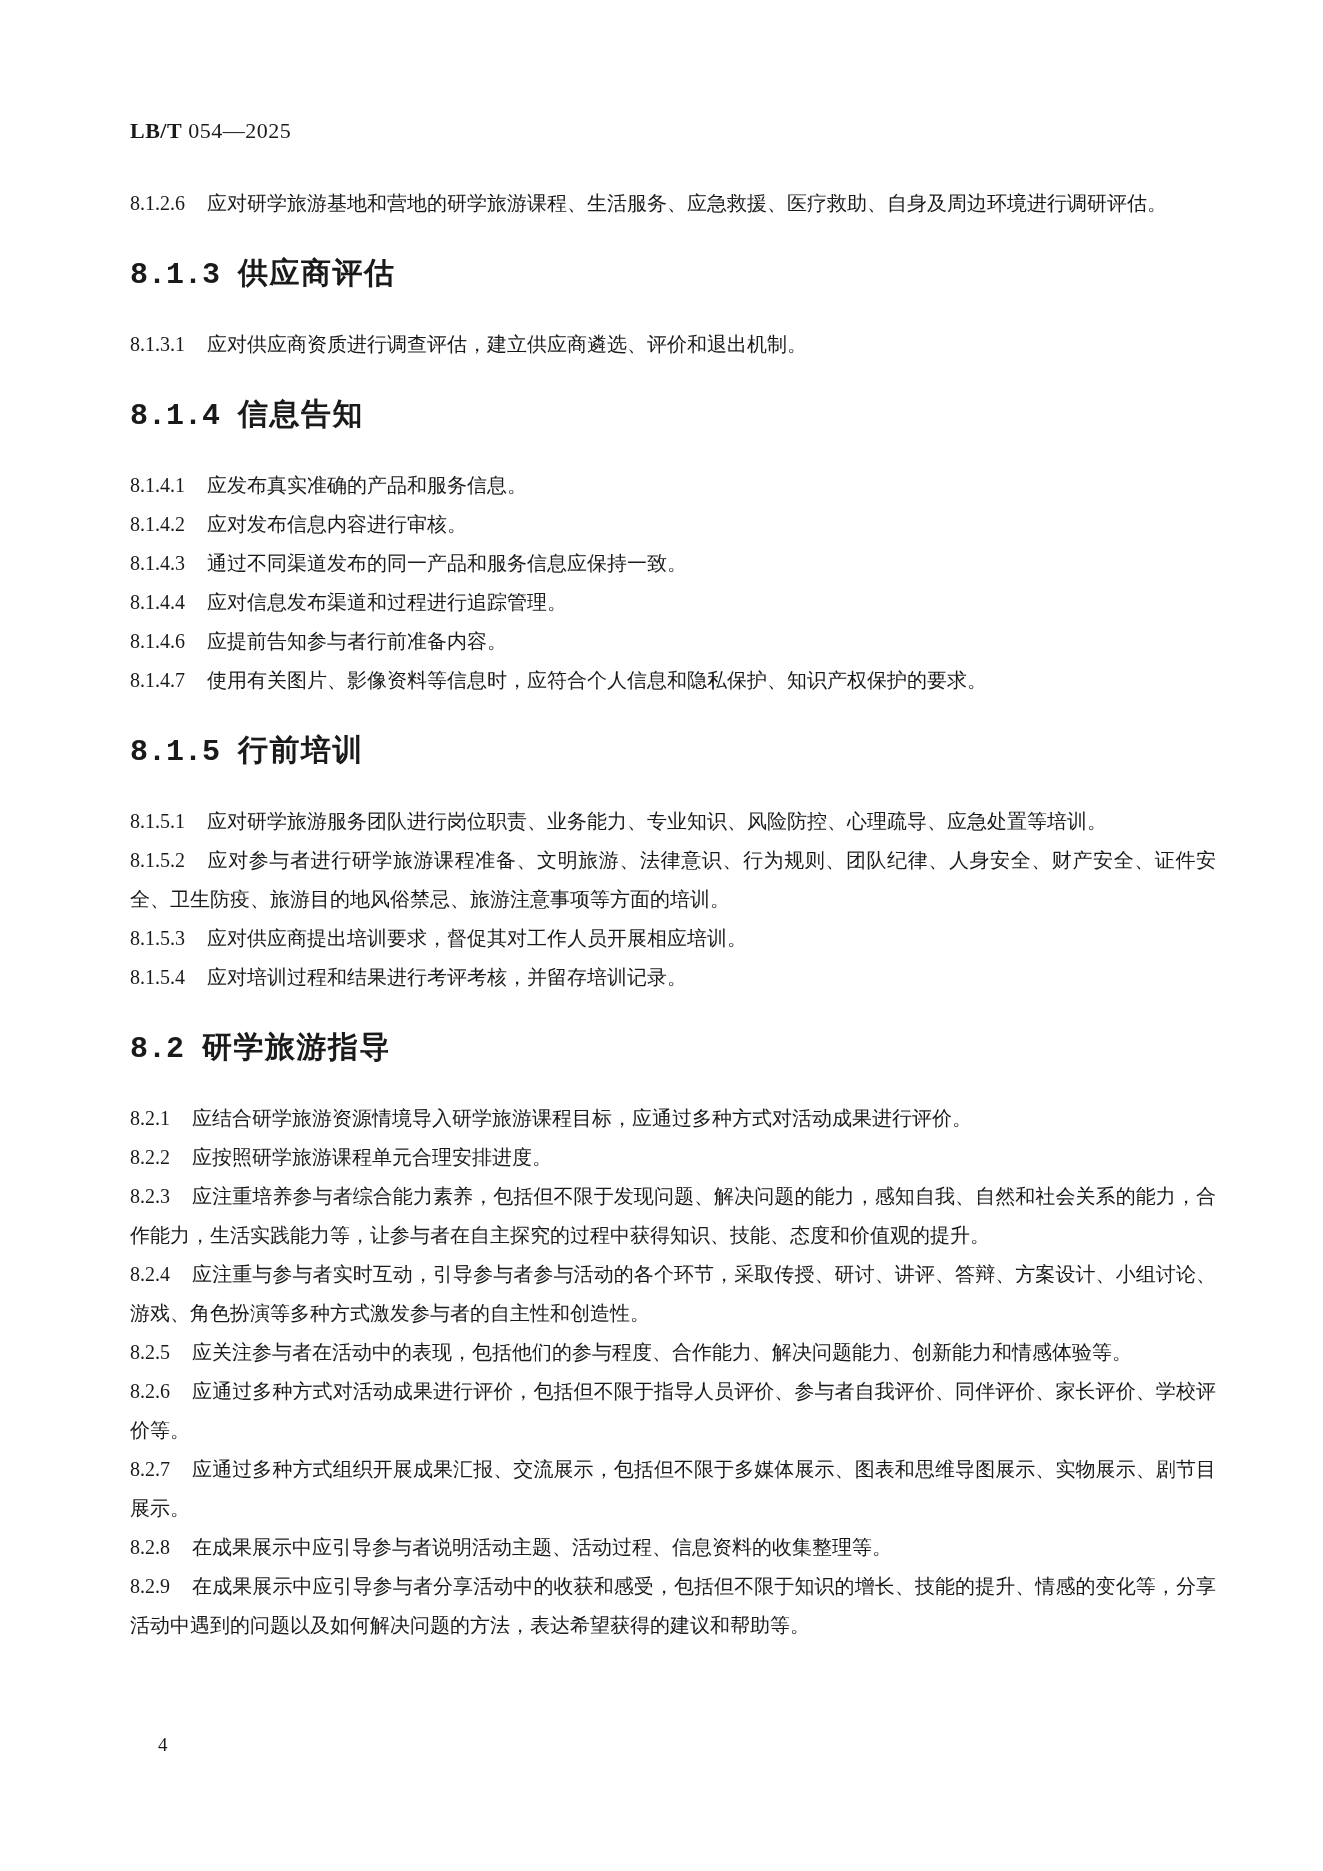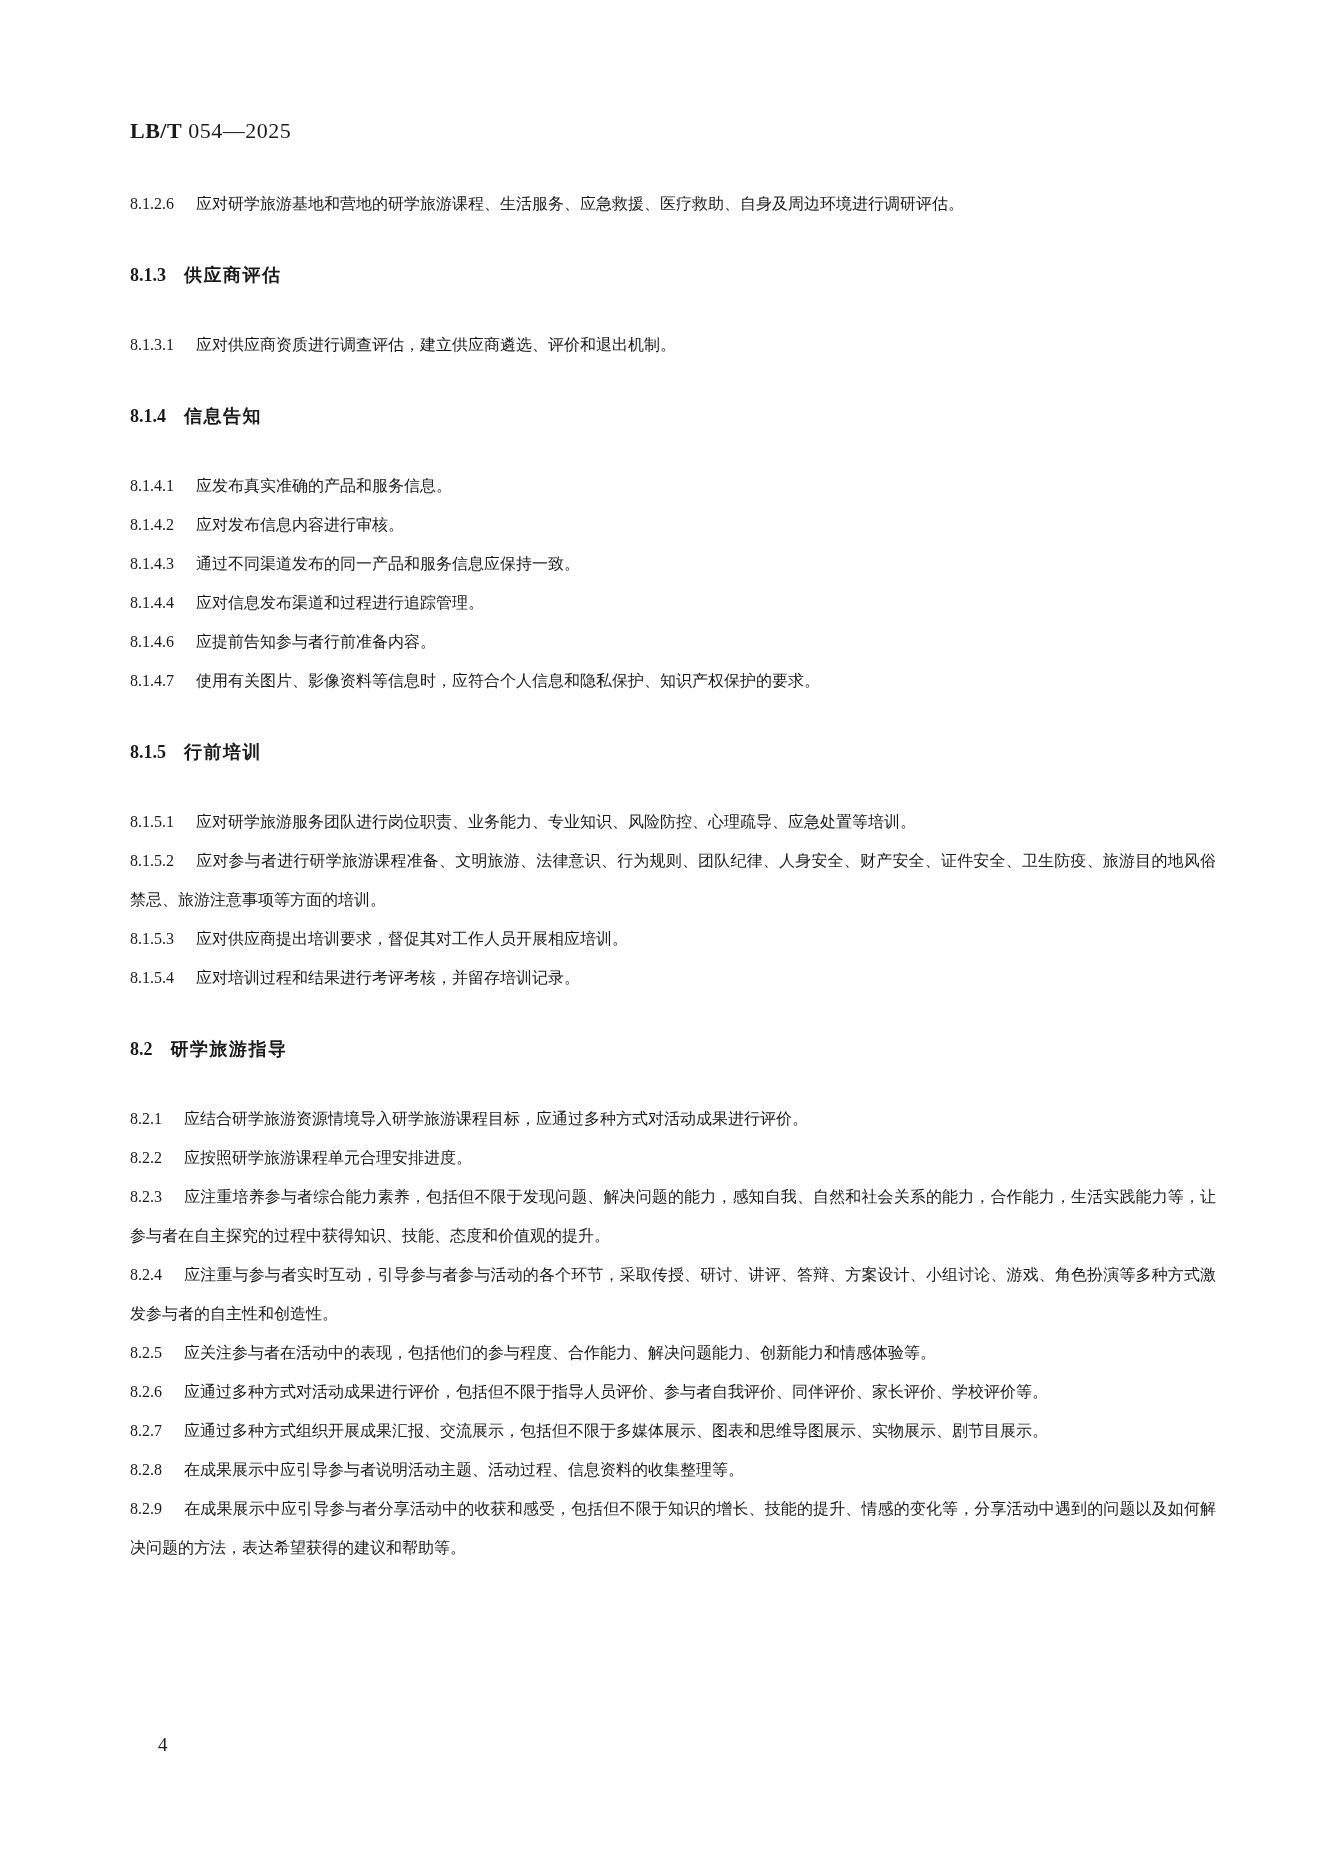--- a/index.html
+++ b/index.html
@@ -43,38 +43,38 @@
   }
   .doc-header .std-prefix {
     font-weight: bold;
   }
   .doc-header .std-number {
     font-weight: normal;
   }
 
   
   .clause {
-    font-size: 16px;
+    font-size: 20px;
     line-height: 39px;
     margin: 0;
     text-align: justify;
     text-justify: inter-ideograph;
     word-break: break-all;
   }
   .clause .num {
     font-family: "Liberation Serif", "DejaVu Serif", serif;
     letter-spacing: 0px;
   }
   .clause .gap-wide { display: inline-block; width: 22px; }
 
   
   .heading {
-    font-family: Liberation Serif, serif;
+    font-family: Liberation Mono, monospace;
     font-weight: bold;
-    font-size: 18px;
+    font-size: 30px;
     line-height: 32px;
     margin: 0;
     white-space: nowrap;
   }
   .heading .hnum { font-weight: bold; letter-spacing: 0px; }
   .heading .hgap { display: inline-block; width: 18px; }
   .heading .htext { letter-spacing: 1.5px; }
 
   
   .sp-before-heading { margin-top: 36px; }

